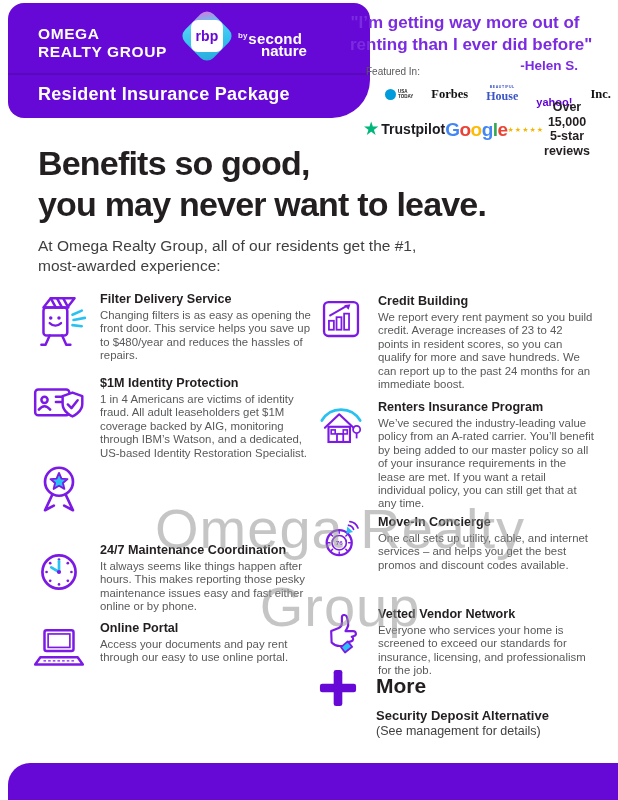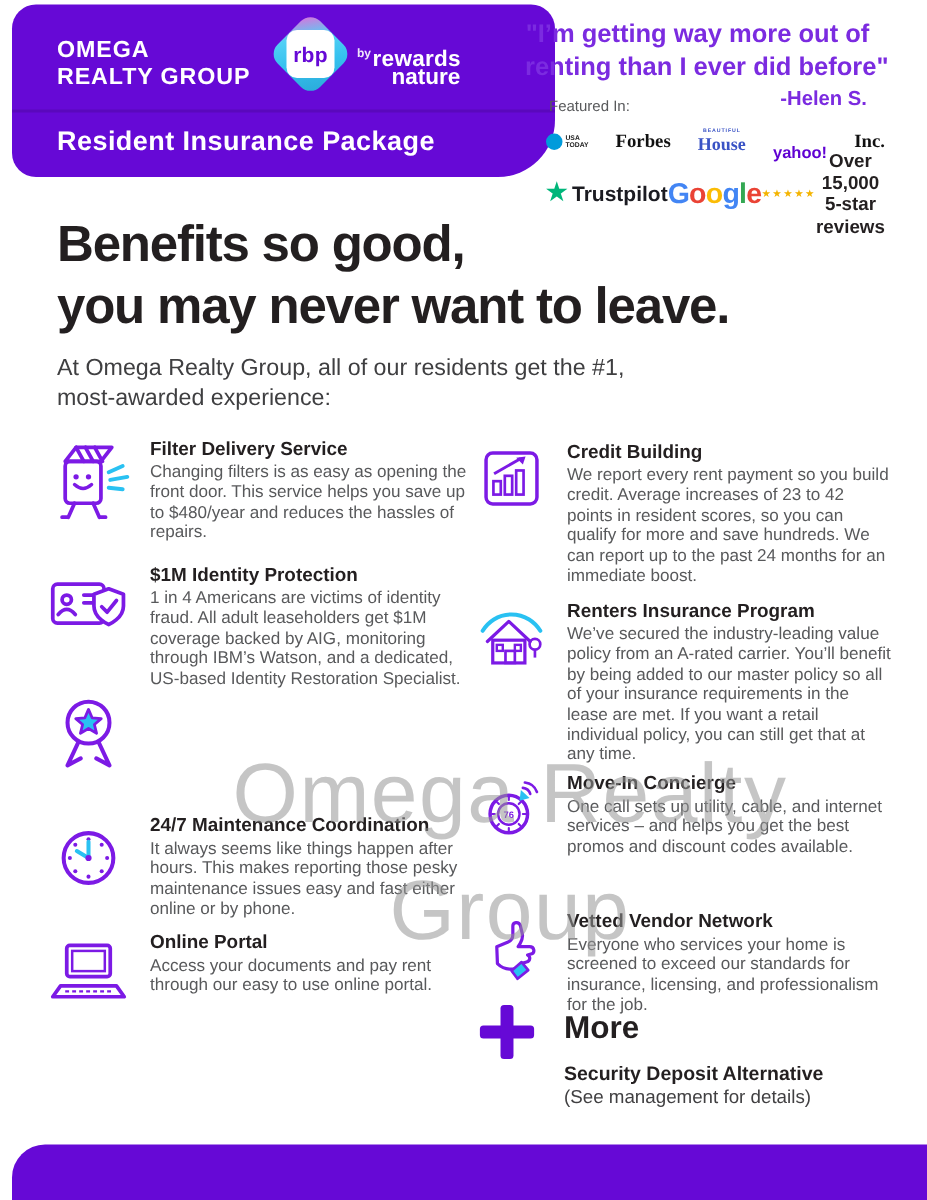--- a/index.html
+++ b/index.html
@@ -34,21 +34,21 @@
   .hdr-divider{ position:absolute; left:0; right:0; top:70px; height:2px; background:#5A08BC;}
   .hdr-package{ position:absolute; left:30px; top:81px; font-size:18px; font-weight:bold; letter-spacing:0.3px;}
 
   
   .testimonial{ position:absolute; left:350px; top:12px; width:230px; text-align:center;}
   .quote{ color:#7B2BE0; font-weight:bold; font-size:17px; line-height:21.5px; white-space:nowrap;}
   .attribution{ color:#7B2BE0; font-weight:bold; font-size:13.5px; text-align:right; margin-top:3px; padding-right:2px;}
 
   .featured-label{ position:absolute; left:366px; top:66px; font-size:10px; color:#58595B;}
   .featured-row{
-    position:absolute; left:364px; top:80px; width:226px; display:flex;
+    position:absolute; left:385px; top:80px; width:226px; display:flex;
     justify-content:space-between; align-items:center;
   }
   .logo-usatoday{ display:flex; align-items:center; gap:2px;}
   .usat-circle{ width:11px; height:11px; border-radius:50%; background:#009BDB; display:inline-block;}
   .usat-text{ display:flex; flex-direction:column; font-size:4.5px; font-weight:bold; line-height:5px; color:#1a1a1a;}
   .logo-forbes{ font-family:"Liberation Serif", serif; font-weight:bold; font-size:12.5px; color:#111;}
   .logo-house{ display:flex; flex-direction:column; align-items:center; color:#3A53C5; line-height:1;}
   .house-top{ font-size:3.5px; letter-spacing:0.6px; font-weight:bold;}
   .house-main{ font-family:"Liberation Serif", serif; font-weight:bold; font-size:12px; margin-top:0.5px;}
   .logo-yahoo{ font-weight:bold; font-size:11px; color:#5F01D2;margin-top:16px;}
@@ -109,21 +109,21 @@
 
   <div class="hdr-box">
     <div class="hdr-company">
       <div>OMEGA</div>
       <div>REALTY GROUP</div>
     </div>
     <div class="rbp-diamond">
       <div class="rbp-square">rbp</div>
     </div>
     <div class="sn-logo">
-      <div><span class="sn-by">by</span><span class="sn-word">rewards</span></div>
+      <div><span class="sn-by">by</span><span class="sn-word">second</span></div>
       <div class="sn-line2">nature</div>
     </div>
     <div class="hdr-divider"></div>
     <div class="hdr-package">Resident Insurance Package</div>
   </div>
 
   <div class="testimonial">
     <div class="quote">
       <div>"I’m getting way more out of</div>
       <div>renting than I ever did before"</div>

